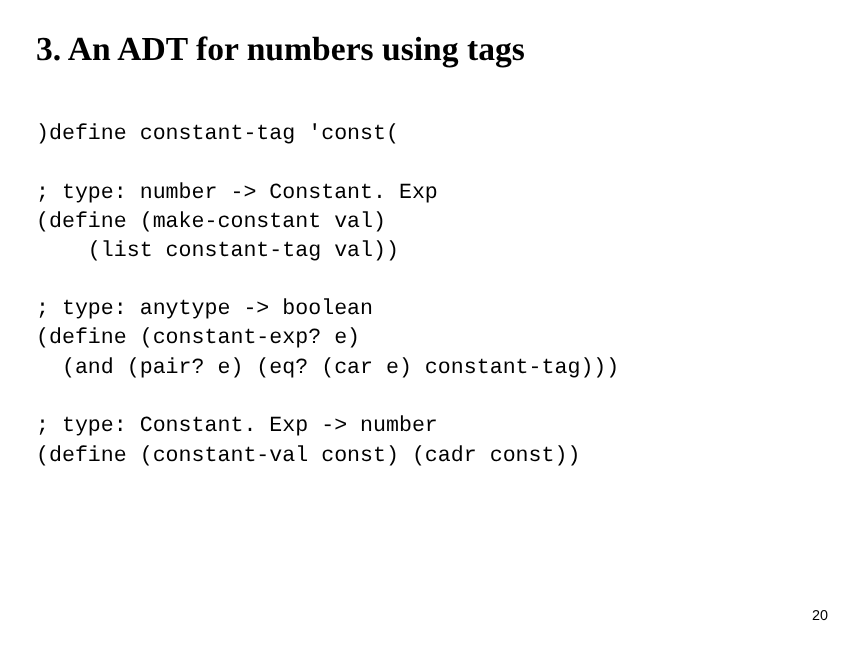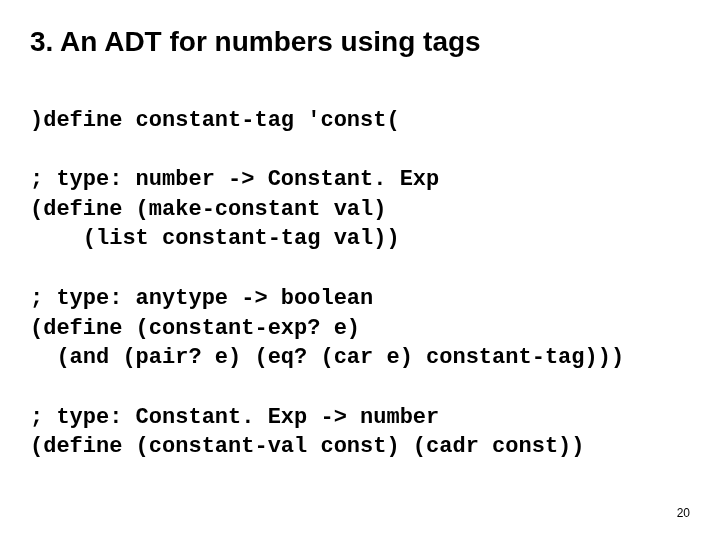--- a/index.html
+++ b/index.html
@@ -15,26 +15,26 @@
     position: relative;
     width: 720px;
     height: 540px;
     box-sizing: border-box;
     padding: 26px 30px 0 30px;
   }
   .title {
     font-size: 28px;
     font-weight: bold;
     margin: 0 0 18px 0;
-    font-family: Liberation Sans, sans-serif;
+    font-family: Liberation Serif, serif;
   }
   .code {
     font-family: "Courier New", Courier, monospace;
-    font-size: 22px;
-    font-weight: bold;
+    font-size: 18px;
+    font-weight: normal;
     line-height: 1.35;
     white-space: pre;
   }
   .page-num {
     position: absolute;
     right: 30px;
     bottom: 20px;
     font-size: 12px;
     font-family: Arial, Helvetica, sans-serif;
   }

